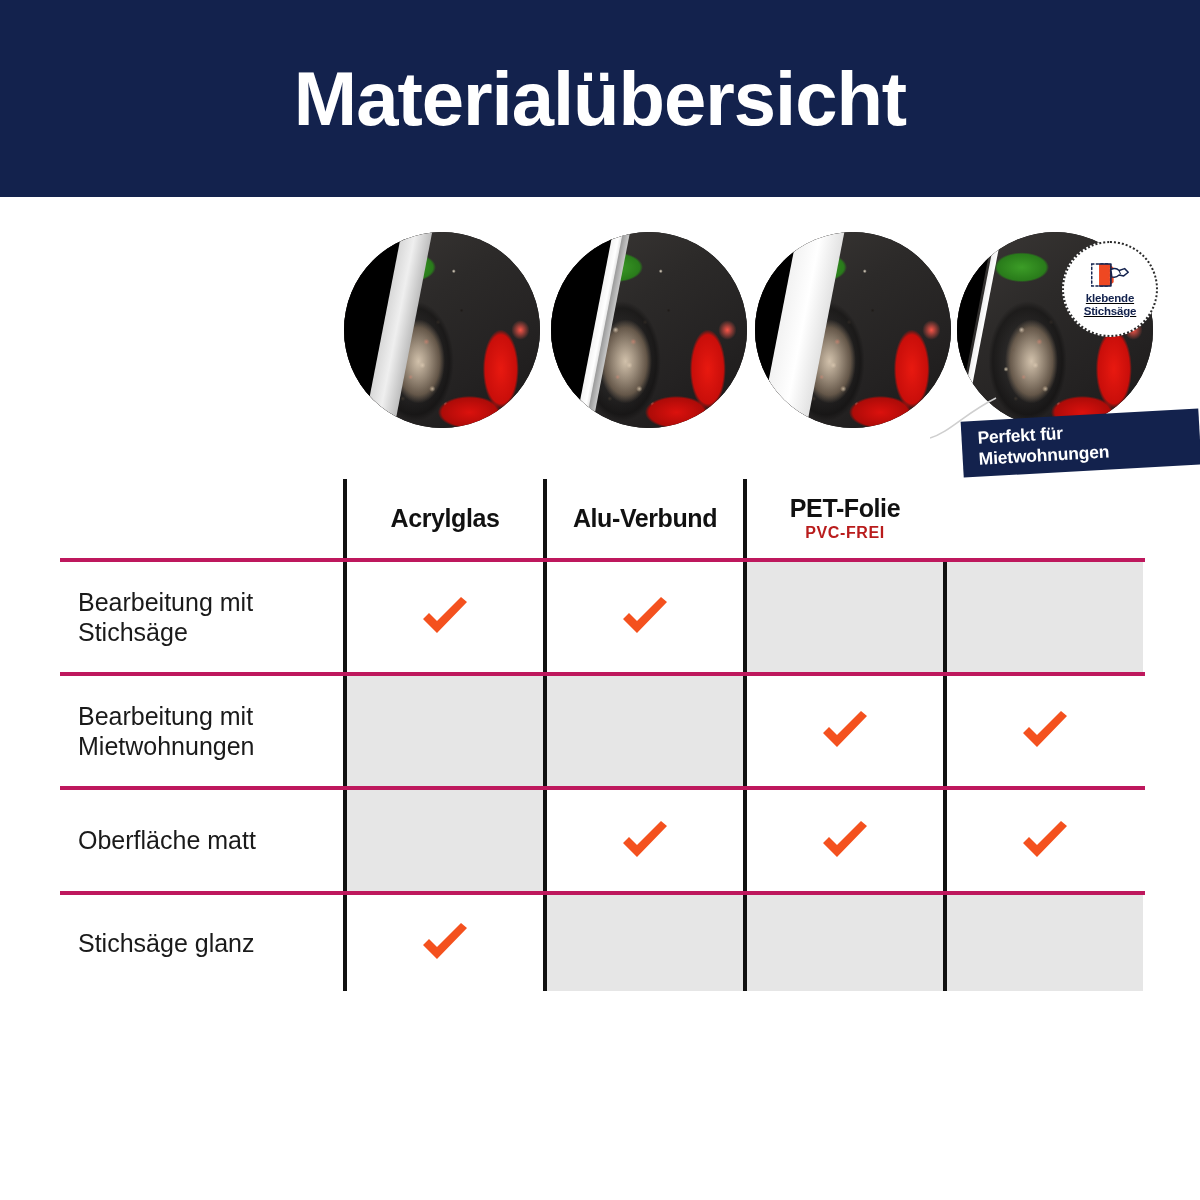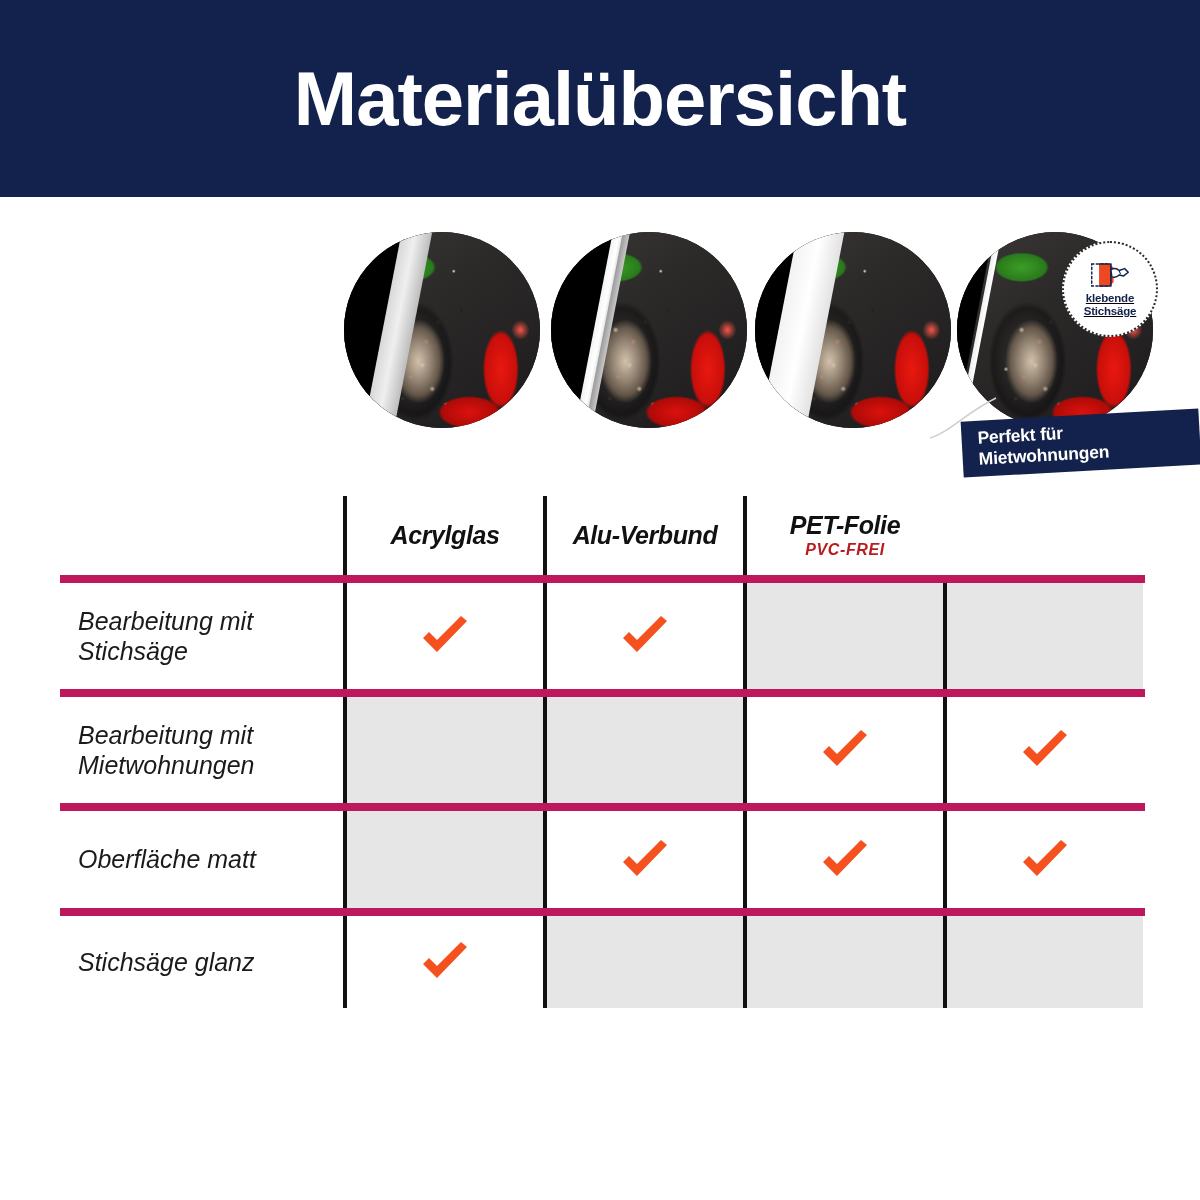--- a/index.html
+++ b/index.html
@@ -140,23 +140,22 @@
     color: #ffffff; font-size: 17.5px; font-weight: bold;
     line-height: 1.22; letter-spacing: -0.2px; white-space: nowrap;
   }
   .ribbon-leader {
     position: absolute; left: 930px; top: 392px;
     width: 70px; height: 48px; z-index: 5;
   }
 
   
   .table {
-    position: absolute; left: 60px; top: 496px;
+    position: absolute; left: 60px; top: 479px;
     width: 1085px;
-    font-style: italic;
   }
   .trow { display: flex; width: 1085px; }
 
   .cell-label {
     width: 283px; flex: 0 0 283px;
     display: flex; align-items: center;
     padding: 0 0 0 18px;
     font-size: 25px; color: #1a1a1a; line-height: 1.22;
   }
   .cell {
@@ -176,21 +175,21 @@
   .col-title {
     font-size: 25px; font-weight: bold; color: #111111;
     letter-spacing: -0.4px; line-height: 1.05; white-space: nowrap;
   }
   .col-sub {
     font-size: 16px; font-weight: bold; color: #b91c1c;
     letter-spacing: 0.6px; margin-top: 3px;
   }
 
   
-  .trow.body { border-top: 8px solid #be185d; }
+  .trow.body { border-top: 4px solid #be185d; }
   .trow.r1 { height: 114px; }
   .trow.r2 { height: 114px; }
   .trow.r3 { height: 105px; }
   .trow.r4 { height: 100px; }
   .trow.r5 { height: 105px; }
 
   .check { width: 58px; height: 48px; display: block; }
 
   
 </style>

